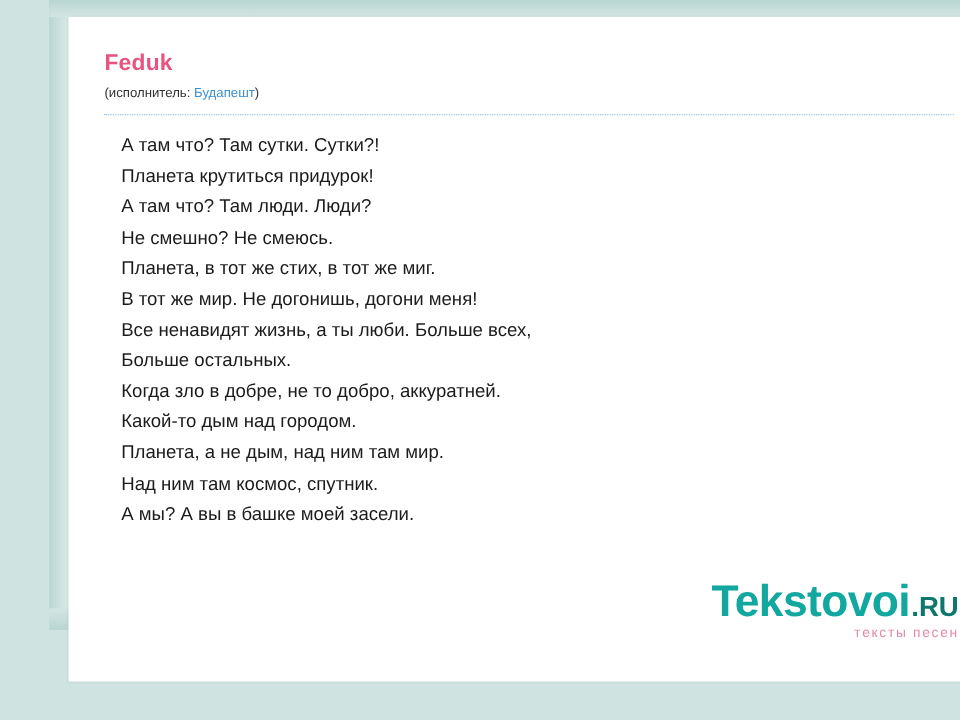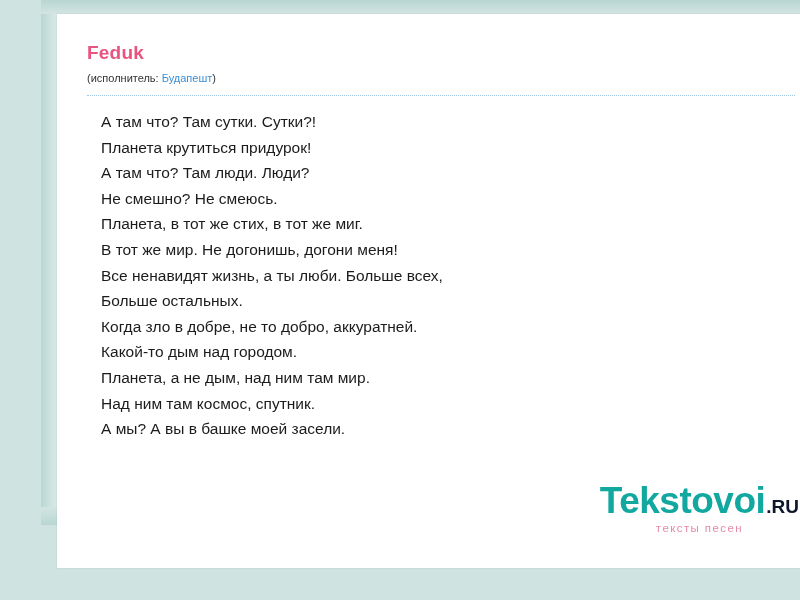--- a/index.html
+++ b/index.html
@@ -88,33 +88,32 @@
   }
   #wm-main {
     font-size: 37px;
     font-weight: bold;
     color: #12a8a0;
     letter-spacing: -0.5px;
     display: inline-block;
     font-family: "Liberation Sans", sans-serif;
   }
   #wm-suffix {
-    font-size: 19px;
+    font-size: 23px;
     font-weight: bold;
-    color: #0f172a;
+    color: #0f766e;
     display: inline-block;
     vertical-align: baseline;
     margin-left: 1px;
   }
   #wm-sub {
     margin-top: 4px;
     font-size: 11.5px;
     color: #e48aa4;
     letter-spacing: 1.4px;
-    text-align: center;
   }
 </style>
 </head>
 <body>
 
 <div id="page">
   <div id="frame-top"></div>
   <div id="frame-bottom"></div>
 
   <div id="card">

